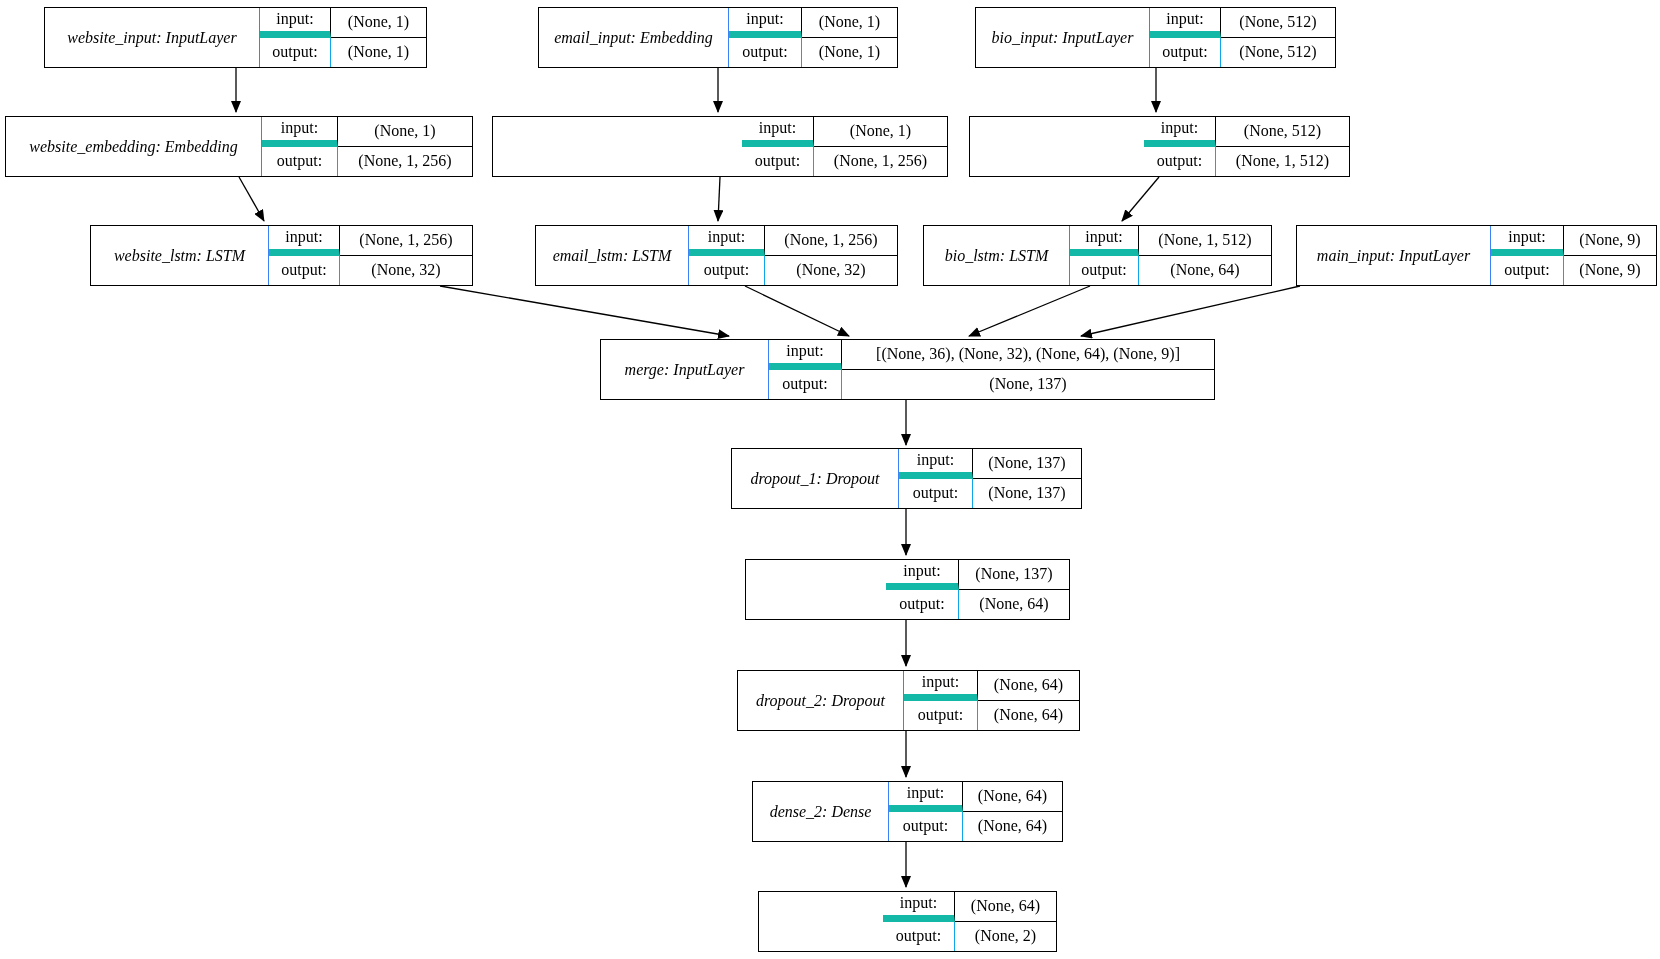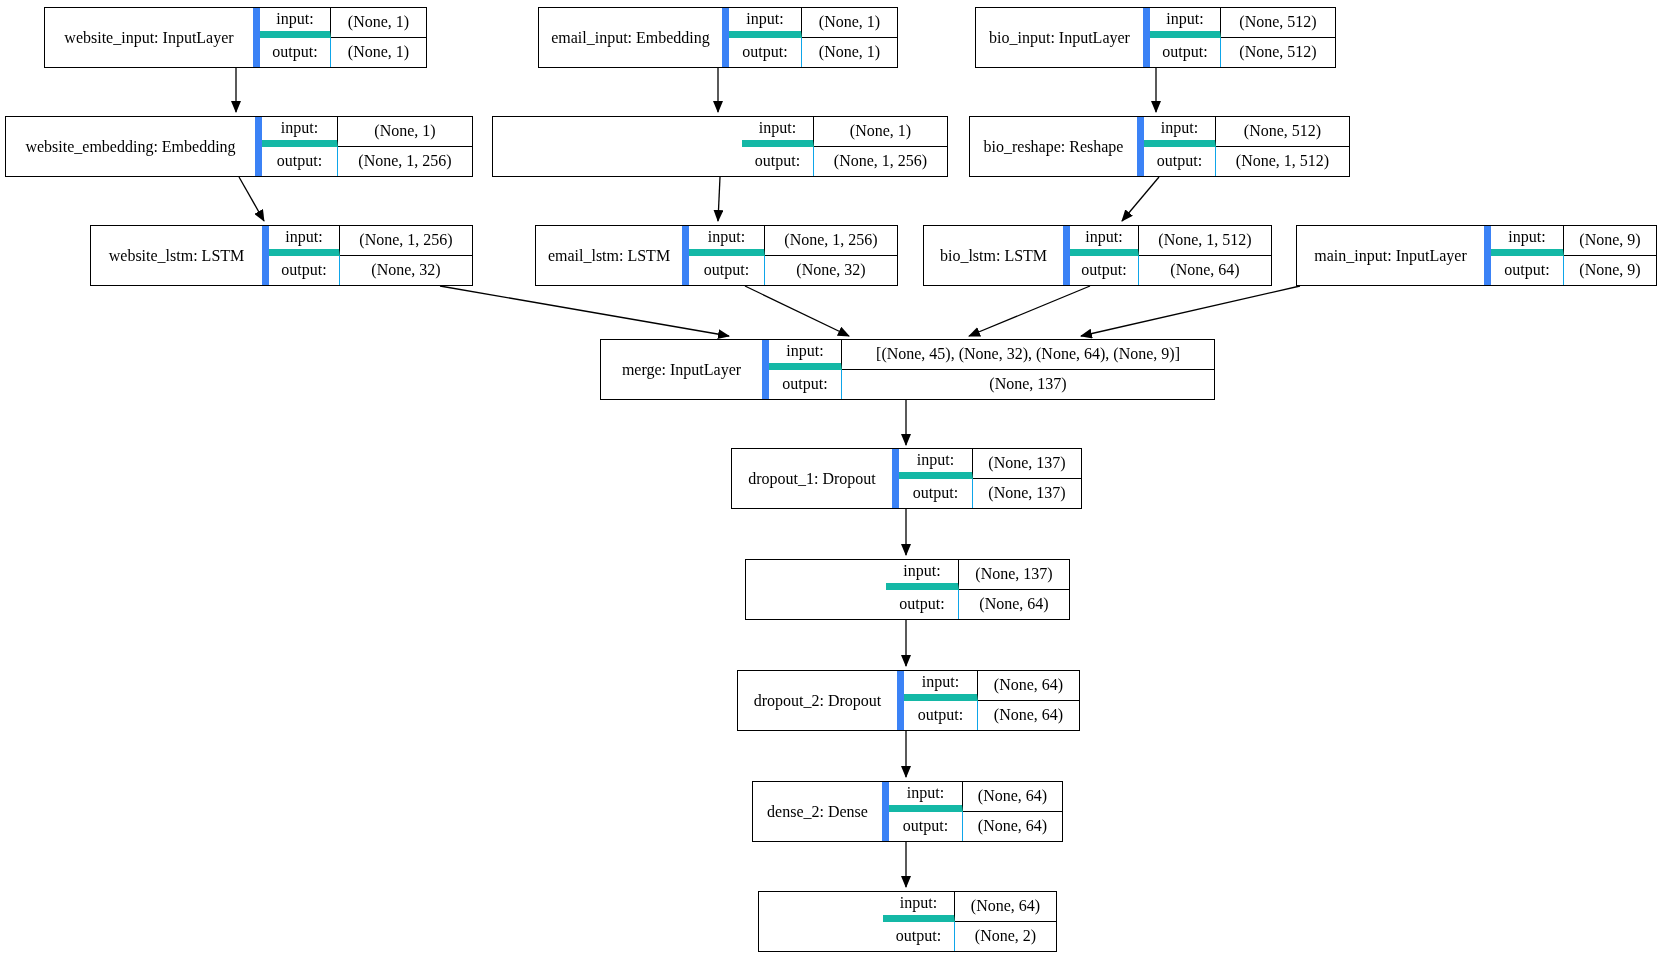--- a/index.html
+++ b/index.html
@@ -21,21 +21,21 @@
     box-sizing:border-box;
     height:61px;
   }
   .cell{
     display:flex;align-items:center;justify-content:center;
     white-space:nowrap;
     padding:0 4px;
     box-sizing:border-box;
     overflow:hidden;
   }
-  .cell.label{grid-column:1;grid-row:1/3;border-right:7px solid #3b82f6;}
+  .cell.label{grid-column:1;grid-row:1/3;border-right:1px solid #3b82f6;font-style:italic;}
   .cell.ikey{grid-column:2;grid-row:1;border-right:1px solid #000000;border-bottom:7px solid #14b8a6;}
   .cell.ival{grid-column:3;grid-row:1;border-bottom:1px solid #000000;}
   .cell.okey{grid-column:2;grid-row:2;border-right:1px solid #0ea5e9;}
   .cell.oval{grid-column:3;grid-row:2;}
   #edges{position:absolute;left:0;top:0;pointer-events:none;}
   #edges line{stroke:#000000;stroke-width:1.3;}
 </style>
 </head>
 <body>
 
@@ -93,21 +93,20 @@
     <div class="cell okey">output:</div>
     <div class="cell oval">(None, 1, 256)</div>
   </div>
   <div class="node" style="left:492px;top:116px;width:456px;grid-template-columns:249px 72px 1fr;">
     <div class="cell ikey">input:</div>
     <div class="cell ival">(None, 1)</div>
     <div class="cell okey">output:</div>
     <div class="cell oval">(None, 1, 256)</div>
   </div>
   <div class="node" style="left:969px;top:116px;width:381px;grid-template-columns:174px 72px 1fr;">
-    <div class="cell label">bio_reshape: Reshape</div>
     <div class="cell ikey">input:</div>
     <div class="cell ival">(None, 512)</div>
     <div class="cell okey">output:</div>
     <div class="cell oval">(None, 1, 512)</div>
   </div>
 
   <div class="node" style="left:90px;top:225px;width:383px;grid-template-columns:178px 71px 1fr;">
     <div class="cell label">website_lstm: LSTM</div>
     <div class="cell ikey">input:</div>
     <div class="cell ival">(None, 1, 256)</div>
@@ -132,21 +131,21 @@
     <div class="cell label">main_input: InputLayer</div>
     <div class="cell ikey">input:</div>
     <div class="cell ival">(None, 9)</div>
     <div class="cell okey">output:</div>
     <div class="cell oval">(None, 9)</div>
   </div>
 
   <div class="node" style="left:600px;top:339px;width:615px;grid-template-columns:168px 73px 1fr;">
     <div class="cell label">merge: InputLayer</div>
     <div class="cell ikey">input:</div>
-    <div class="cell ival">[(None, 45), (None, 32), (None, 64), (None, 9)]</div>
+    <div class="cell ival">[(None, 36), (None, 32), (None, 64), (None, 9)]</div>
     <div class="cell okey">output:</div>
     <div class="cell oval">(None, 137)</div>
   </div>
 
   <div class="node" style="left:731px;top:448px;width:351px;grid-template-columns:167px 74px 1fr;">
     <div class="cell label">dropout_1: Dropout</div>
     <div class="cell ikey">input:</div>
     <div class="cell ival">(None, 137)</div>
     <div class="cell okey">output:</div>
     <div class="cell oval">(None, 137)</div>

